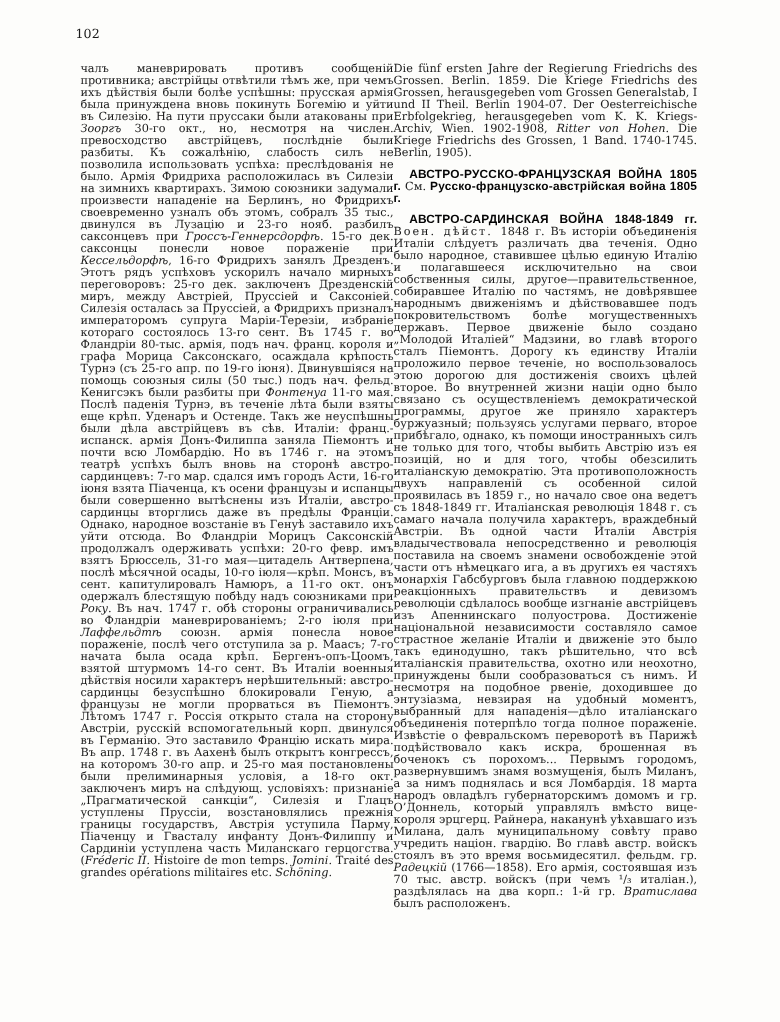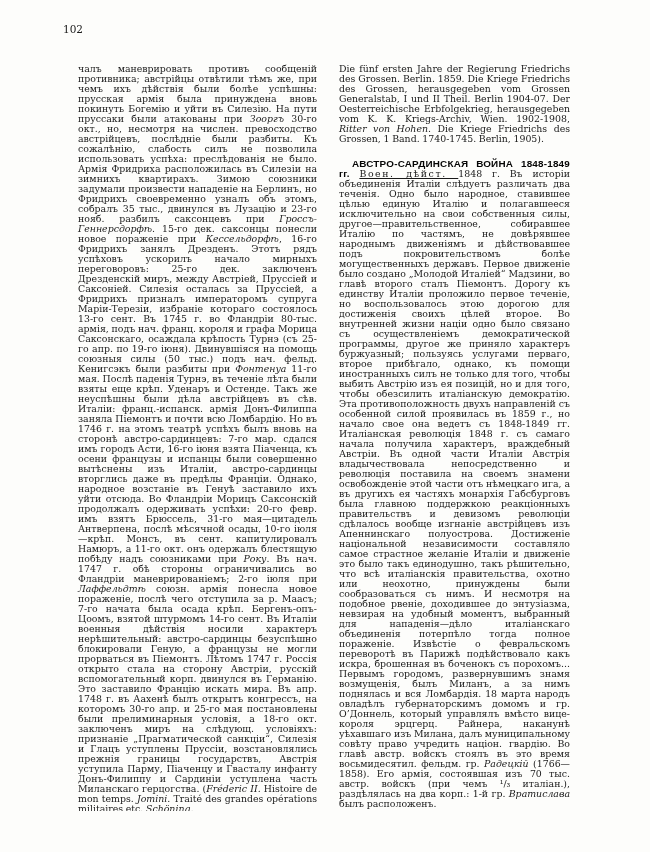--- a/index.html
+++ b/index.html
@@ -31,44 +31,45 @@
     letter-spacing:0.2px;color:#0d0d0d;
   }
   .col{
     position:absolute;top:49px;height:762px;
     overflow:hidden;
     text-align:justify;
   }
   .col-left{left:63px;width:269px;}
   .col-right{left:324px;width:261px;}
   .para{
-    margin:15px;
+    margin:4px;
     font-size:9.4px;line-height:10px;
     word-spacing:-0.3px;
     color:#191919;
   }
   .para.indent{text-indent:13px;}
   .para.head-gap{margin-top:8px;}
   .i{font-style:italic;}
   .hs{
     font-family:"Liberation Sans", sans-serif;
     font-weight:bold;
     font-size:9.9px;
     letter-spacing:0.2px;
     color:#050505;
   }
-  .sp{letter-spacing:1.6px;text-decoration:underline;}
+  .sp{letter-spacing:1.6px;}
 </style>
 </head>
 <body>
 
 <div class="page">
   <div class="running-head">
     <span class="page-num">102</span>
   </div>
   <div class="col col-left">
       <p class="para"><span>чалъ маневрировать противъ сообщеній противника; австрійцы отвѣтили тѣмъ же, при чемъ ихъ дѣйствія были болѣе успѣшны: прусская армія была принуждена вновь покинуть Богемію и уйти въ Силезію. На пути пруссаки были атакованы при </span><span class="i">Зооргъ</span><span> 30-го окт., но, несмотря на числен. превосходство австрійцевъ, послѣдніе были разбиты. Къ сожалѣнію, слабость силъ не позволила использовать успѣха: преслѣдованія не было. Армія Фридриха расположилась въ Силезіи на зимнихъ квартирахъ. Зимою союзники задумали произвести нападеніе на Берлинъ, но Фридрихъ своевременно узналъ объ этомъ, собралъ 35 тыс., двинулся въ Лузацію и 23-го нояб. разбилъ саксонцевъ при </span><span class="i">Гроссъ-Геннерсдорфѣ</span><span>. 15-го дек. саксонцы понесли новое пораженіе при </span><span class="i">Кессельдорфѣ</span><span>, 16-го Фридрихъ занялъ Дрезденъ. Этотъ рядъ успѣховъ ускорилъ начало мирныхъ переговоровъ: 25-го дек. заключенъ Дрезденскій миръ, между Австріей, Пруссіей и Саксоніей. Силезія осталась за Пруссіей, а Фридрихъ призналъ императоромъ супруга Маріи-Терезіи, избраніе котораго состоялось 13-го сент. Въ 1745 г. во Фландріи 80-тыс. армія, подъ нач. франц. короля и графа Морица Саксонскаго, осаждала крѣпость Турнэ (съ 25-го апр. по 19-го іюня). Двинувшіяся на помощь союзныя силы (50 тыс.) подъ нач. фельд. Кенигсэкъ были разбиты при </span><span class="i">Фонтенуа</span><span> 11-го мая. Послѣ паденія Турнэ, въ теченіе лѣта были взяты еще крѣп. Уденаръ и Остенде. Такъ же неуспѣшны были дѣла австрійцевъ въ сѣв. Италіи: франц.-испанск. армія Донъ-Филиппа заняла Піемонтъ и почти всю Ломбардію. Но въ 1746 г. на этомъ театрѣ успѣхъ былъ вновь на сторонѣ австро-сардинцевъ: 7-го мар. сдался имъ городъ Асти, 16-го іюня взята Піаченца, къ осени французы и испанцы были совершенно вытѣснены изъ Италіи, австро-сардинцы вторглись даже въ предѣлы Франціи. Однако, народное возстаніе въ Генуѣ заставило ихъ уйти отсюда. Во Фландріи Морицъ Саксонскій продолжалъ одерживать успѣхи: 20-го февр. имъ взятъ Брюссель, 31-го мая—цитадель Антверпена, послѣ мѣсячной осады, 10-го іюля—крѣп. Монсъ, въ сент. капитулировалъ Намюръ, а 11-го окт. онъ одержалъ блестящую побѣду надъ союзниками при </span><span class="i">Року</span><span>. Въ нач. 1747 г. обѣ стороны ограничивались во Фландріи маневрированіемъ; 2-го іюля при </span><span class="i">Лаффельдтѣ</span><span> союзн. армія понесла новое пораженіе, послѣ чего отступила за р. Маасъ; 7-го начата была осада крѣп. Бергенъ-опъ-Цоомъ, взятой штурмомъ 14-го сент. Въ Италіи военныя дѣйствія носили характеръ нерѣшительный: австро-сардинцы безуспѣшно блокировали Геную, а французы не могли прорваться въ Піемонтъ. Лѣтомъ 1747 г. Россія открыто стала на сторону Австріи, русскій вспомогательный корп. двинулся въ Германію. Это заставило Францію искать мира. Въ апр. 1748 г. въ Аахенѣ былъ открытъ конгрессъ, на которомъ 30-го апр. и 25-го мая постановлены были прелиминарныя условія, а 18-го окт. заключенъ миръ на слѣдующ. условіяхъ: признаніе „Прагматической санкціи“, Силезія и Глацъ уступлены Пруссіи, возстановлялись прежнія границы государствъ, Австрія уступила Парму, Піаченцу и Гвасталу инфанту Донъ-Филиппу и Сардиніи уступлена часть Миланскаго герцогства. (</span><span class="i">Fréderic II.</span><span> Histoire de mon temps. </span><span class="i">Jomini.</span><span> Traité des grandes opérations militaires etc. </span><span class="i">Schöning.</span></p>
     </div>
   <div class="col col-right">
       <p class="para"><span>Die fünf ersten Jahre der Regierung Friedrichs des Grossen. Berlin. 1859. Die Kriege Friedrichs des Grossen, herausgegeben vom Grossen Generalstab, I und II Theil. Berlin 1904-07. Der Oesterreichische Erbfolgekrieg, herausgegeben vom K. K. Kriegs-Archiv, Wien. 1902-1908, </span><span class="i">Ritter von Hohen.</span><span> Die Kriege Friedrichs des Grossen, 1 Band. 1740-1745. Berlin, 1905).</span></p>
+      <p class="para indent head-gap"><span class="hs">АВСТРО-РУССКО-ФРАНЦУЗСКАЯ ВОЙНА 1805 г. </span><span>См. </span><span class="hs">Русско-французско-австрійская война 1805 г.</span></p>
       <p class="para indent head-gap"><span class="hs">АВСТРО-САРДИНСКАЯ ВОЙНА 1848-1849 гг. </span><span class="sp">Воен. дѣйст. </span><span>1848 г. Въ исторіи объединенія Италіи слѣдуетъ различать два теченія. Одно было народное, ставившее цѣлью единую Италію и полагавшееся исключительно на свои собственныя силы, другое—правительственное, собиравшее Италію по частямъ, не довѣрявшее народнымъ движеніямъ и дѣйствовавшее подъ покровительствомъ болѣе могущественныхъ державъ. Первое движеніе было создано „Молодой Италіей“ Мадзини, во главѣ второго сталъ Піемонтъ. Дорогу къ единству Италіи проложило первое теченіе, но воспользовалось этою дорогою для достиженія своихъ цѣлей второе. Во внутренней жизни націи одно было связано съ осуществленіемъ демократической программы, другое же приняло характеръ буржуазный; пользуясь услугами перваго, второе прибѣгало, однако, къ помощи иностранныхъ силъ не только для того, чтобы выбить Австрію изъ ея позицій, но и для того, чтобы обезсилить италіанскую демократію. Эта противоположность двухъ направленій съ особенной силой проявилась въ 1859 г., но начало свое она ведетъ съ 1848-1849 гг. Италіанская революція 1848 г. съ самаго начала получила характеръ, враждебный Австріи. Въ одной части Италіи Австрія владычествовала непосредственно и революція поставила на своемъ знамени освобожденіе этой части отъ нѣмецкаго ига, а въ другихъ ея частяхъ монархія Габсбурговъ была главною поддержкою реакціонныхъ правительствъ и девизомъ революціи сдѣлалось вообще изгнаніе австрійцевъ изъ Апеннинскаго полуострова. Достиженіе національной независимости составляло самое страстное желаніе Италіи и движеніе это было такъ единодушно, такъ рѣшительно, что всѣ италіанскія правительства, охотно или неохотно, принуждены были сообразоваться съ нимъ. И несмотря на подобное рвеніе, доходившее до энтузіазма, невзирая на удобный моментъ, выбранный для нападенія—дѣло италіанскаго объединенія потерпѣло тогда полное пораженіе. Извѣстіе о февральскомъ переворотѣ въ Парижѣ подѣйствовало какъ искра, брошенная въ боченокъ съ порохомъ... Первымъ городомъ, развернувшимъ знамя возмущенія, былъ Миланъ, а за нимъ поднялась и вся Ломбардія. 18 марта народъ овладѣлъ губернаторскимъ домомъ и гр. О’Доннель, который управлялъ вмѣсто вице-короля эрцгерц. Райнера, наканунѣ уѣхавшаго изъ Милана, далъ муниципальному совѣту право учредить націон. гвардію. Во главѣ австр. войскъ стоялъ въ это время восьмидесятил. фельдм. гр. </span><span class="i">Радецкій</span><span> (1766—1858). Его армія, состоявшая изъ 70 тыс. австр. войскъ (при чемъ ¹/₃ италіан.), раздѣлялась на два корп.: 1-й гр. </span><span class="i">Вратислава</span><span> былъ расположенъ.</span></p>
     </div>
 </div>
 
 </body></html>

